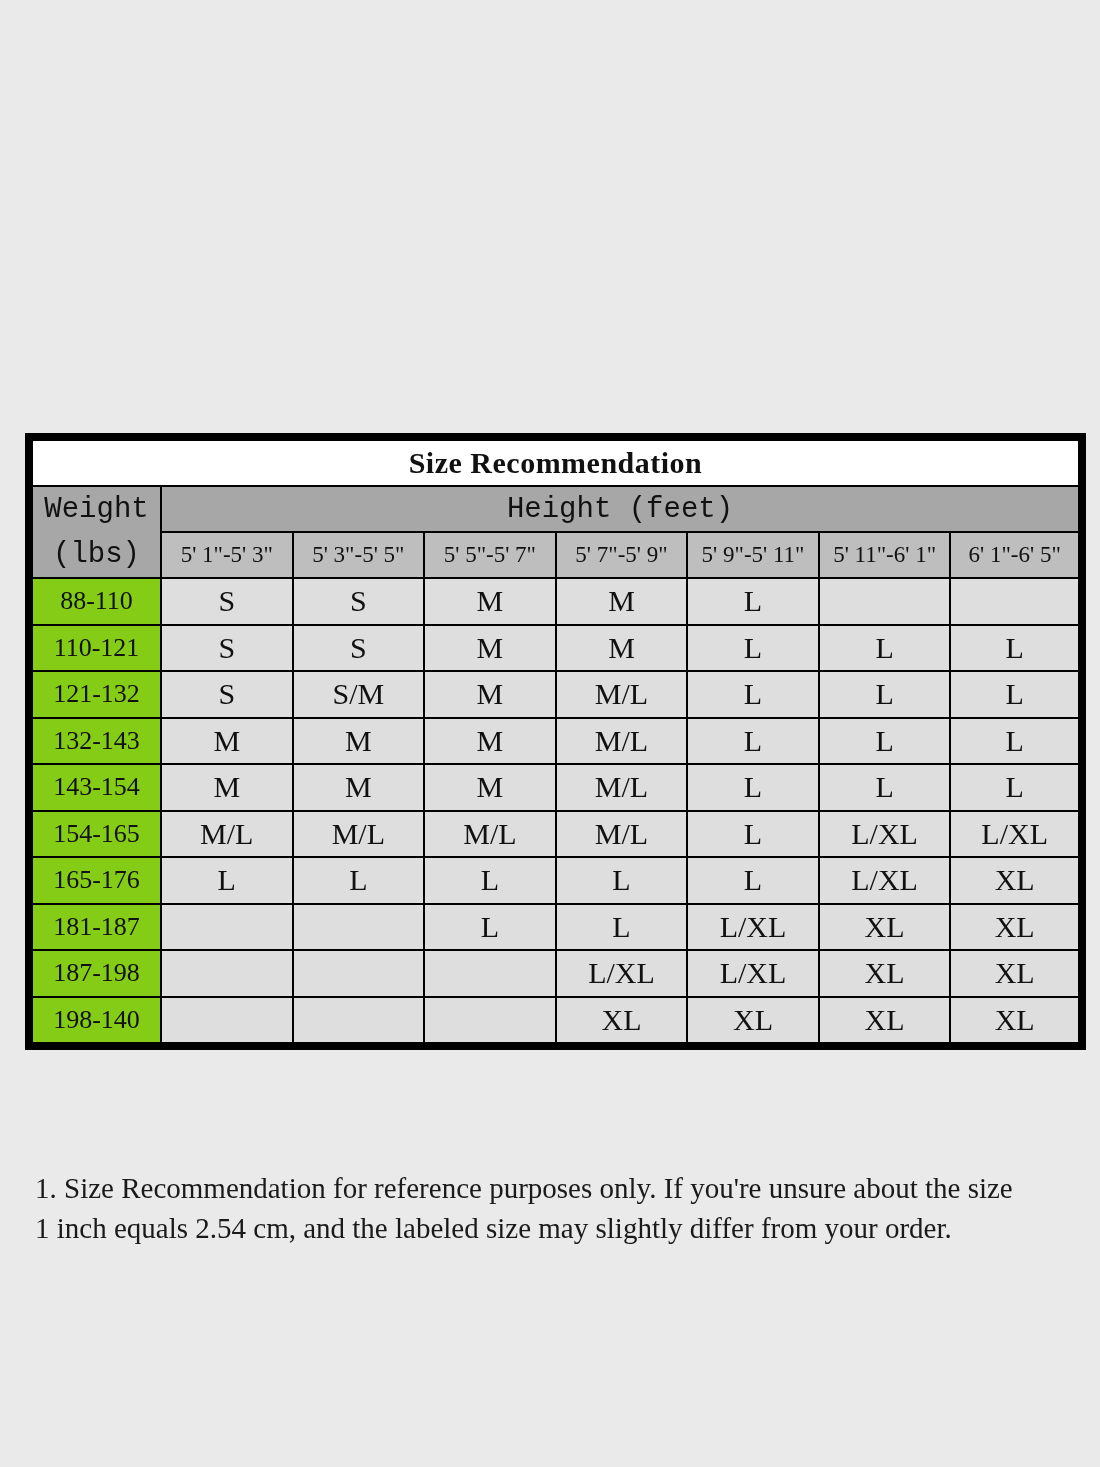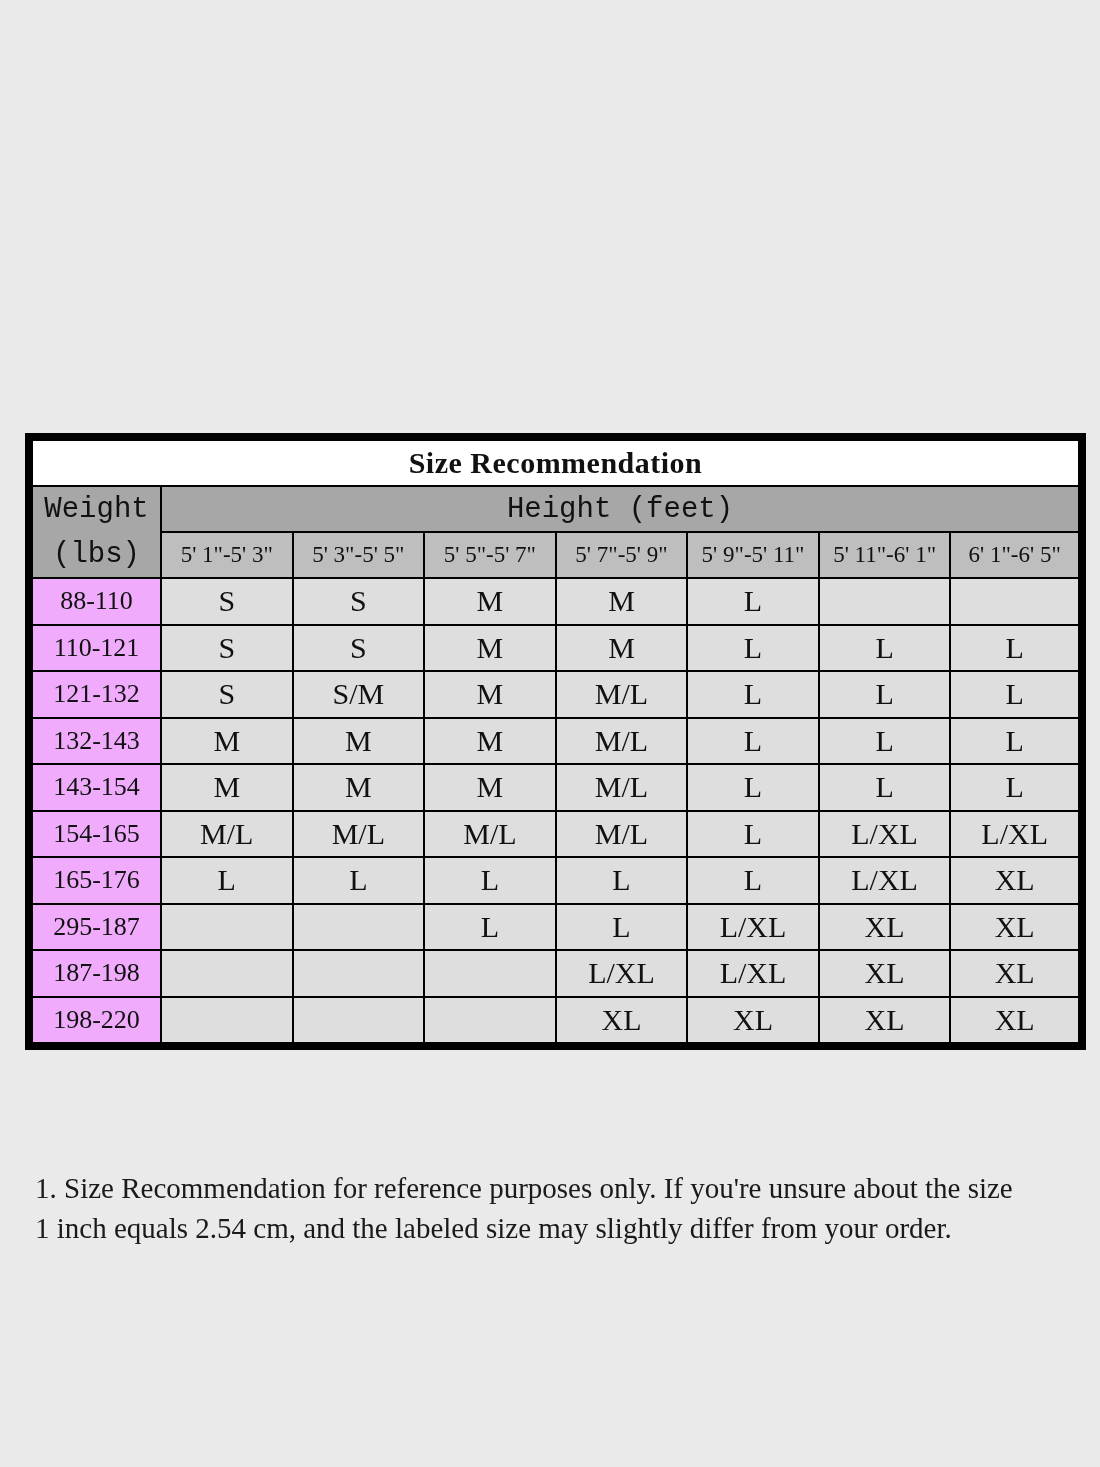--- a/index.html
+++ b/index.html
@@ -56,21 +56,21 @@
     font-family: "Liberation Serif", serif;
     font-size: 23px;
     white-space: nowrap;
   }
   tbody td {
     height: 44.5px;
     background: #dedede;
     font-size: 30px;
   }
   tbody td.weight-cell {
-    background: #f0abfc;
+    background: #84cc16;
     font-size: 26px;
   }
   .note {
     position: absolute;
     left: 35px;
     top: 1168px;
     width: 1045px;
     font-family: "Liberation Serif", serif;
     font-size: 29px;
     line-height: 40px;
@@ -180,41 +180,41 @@
         <td class="weight-cell">165-176</td>
         <td>L</td>
         <td>L</td>
         <td>L</td>
         <td>L</td>
         <td>L</td>
         <td>L/XL</td>
         <td>XL</td>
       </tr>
       <tr>
-        <td class="weight-cell">295-187</td>
+        <td class="weight-cell">181-187</td>
         <td></td>
         <td></td>
         <td>L</td>
         <td>L</td>
         <td>L/XL</td>
         <td>XL</td>
         <td>XL</td>
       </tr>
       <tr>
         <td class="weight-cell">187-198</td>
         <td></td>
         <td></td>
         <td></td>
         <td>L/XL</td>
         <td>L/XL</td>
         <td>XL</td>
         <td>XL</td>
       </tr>
       <tr>
-        <td class="weight-cell">198-220</td>
+        <td class="weight-cell">198-140</td>
         <td></td>
         <td></td>
         <td></td>
         <td>XL</td>
         <td>XL</td>
         <td>XL</td>
         <td>XL</td>
       </tr>
     </tbody>
 </table>

